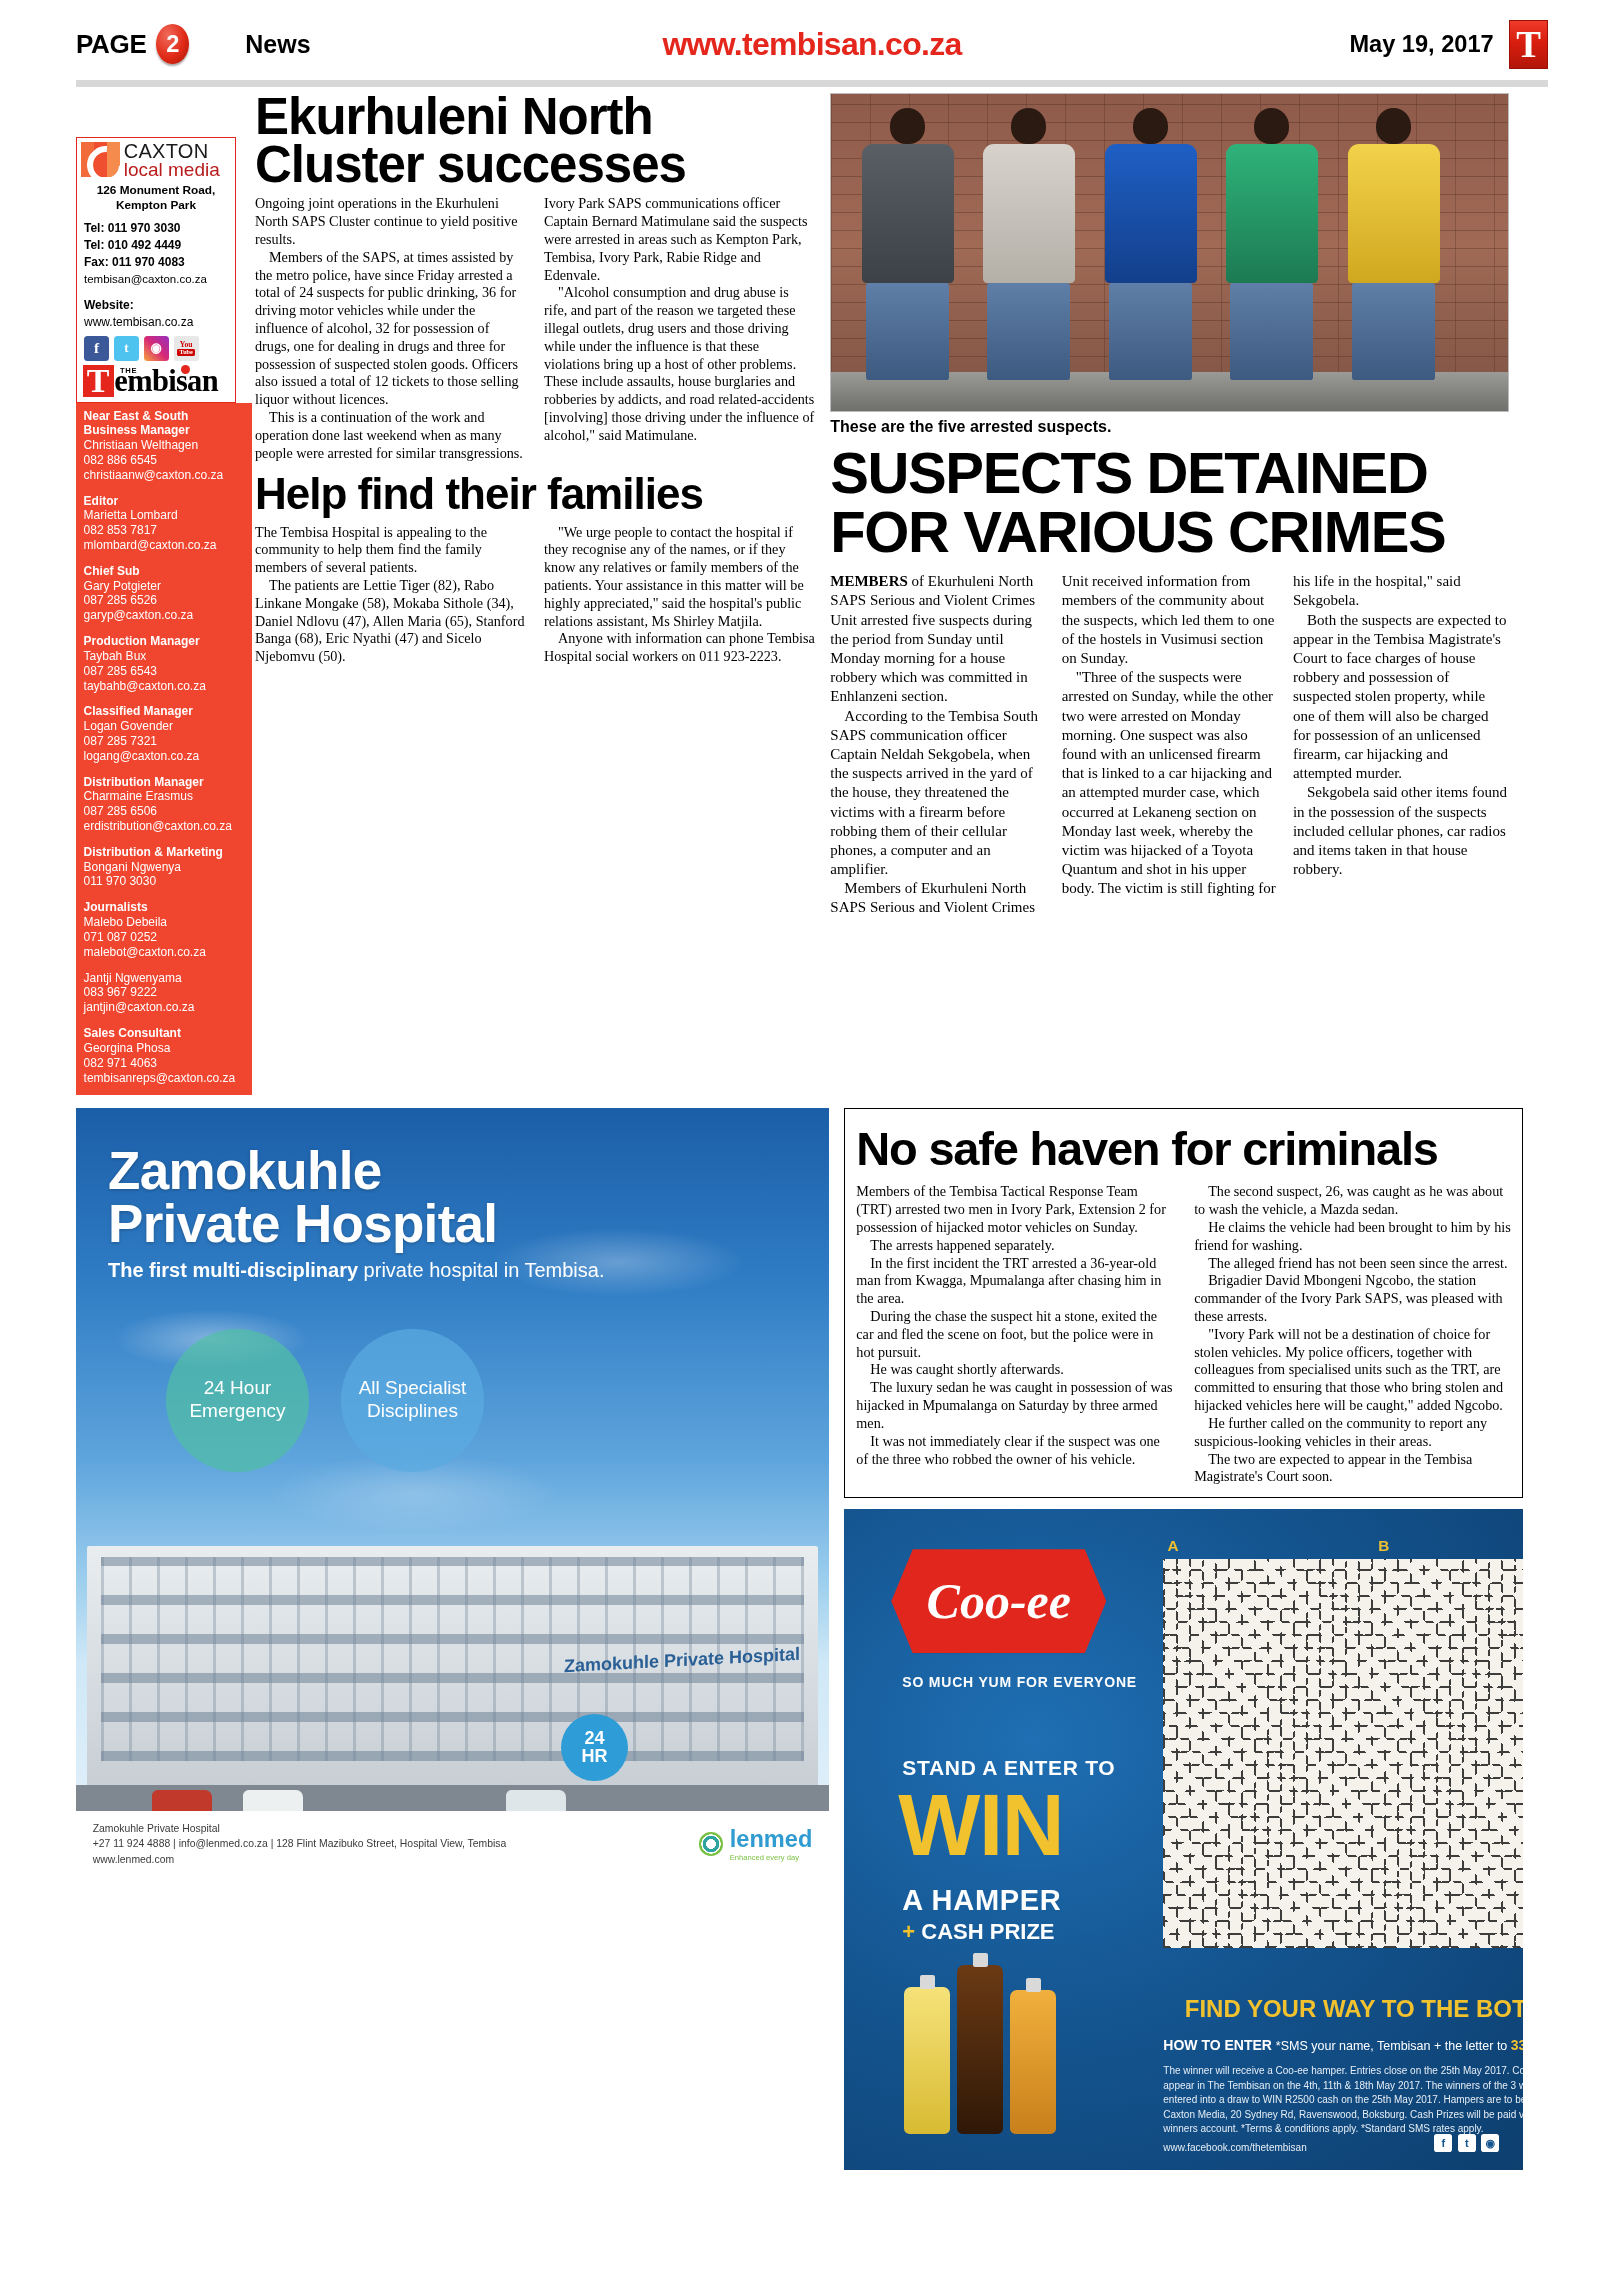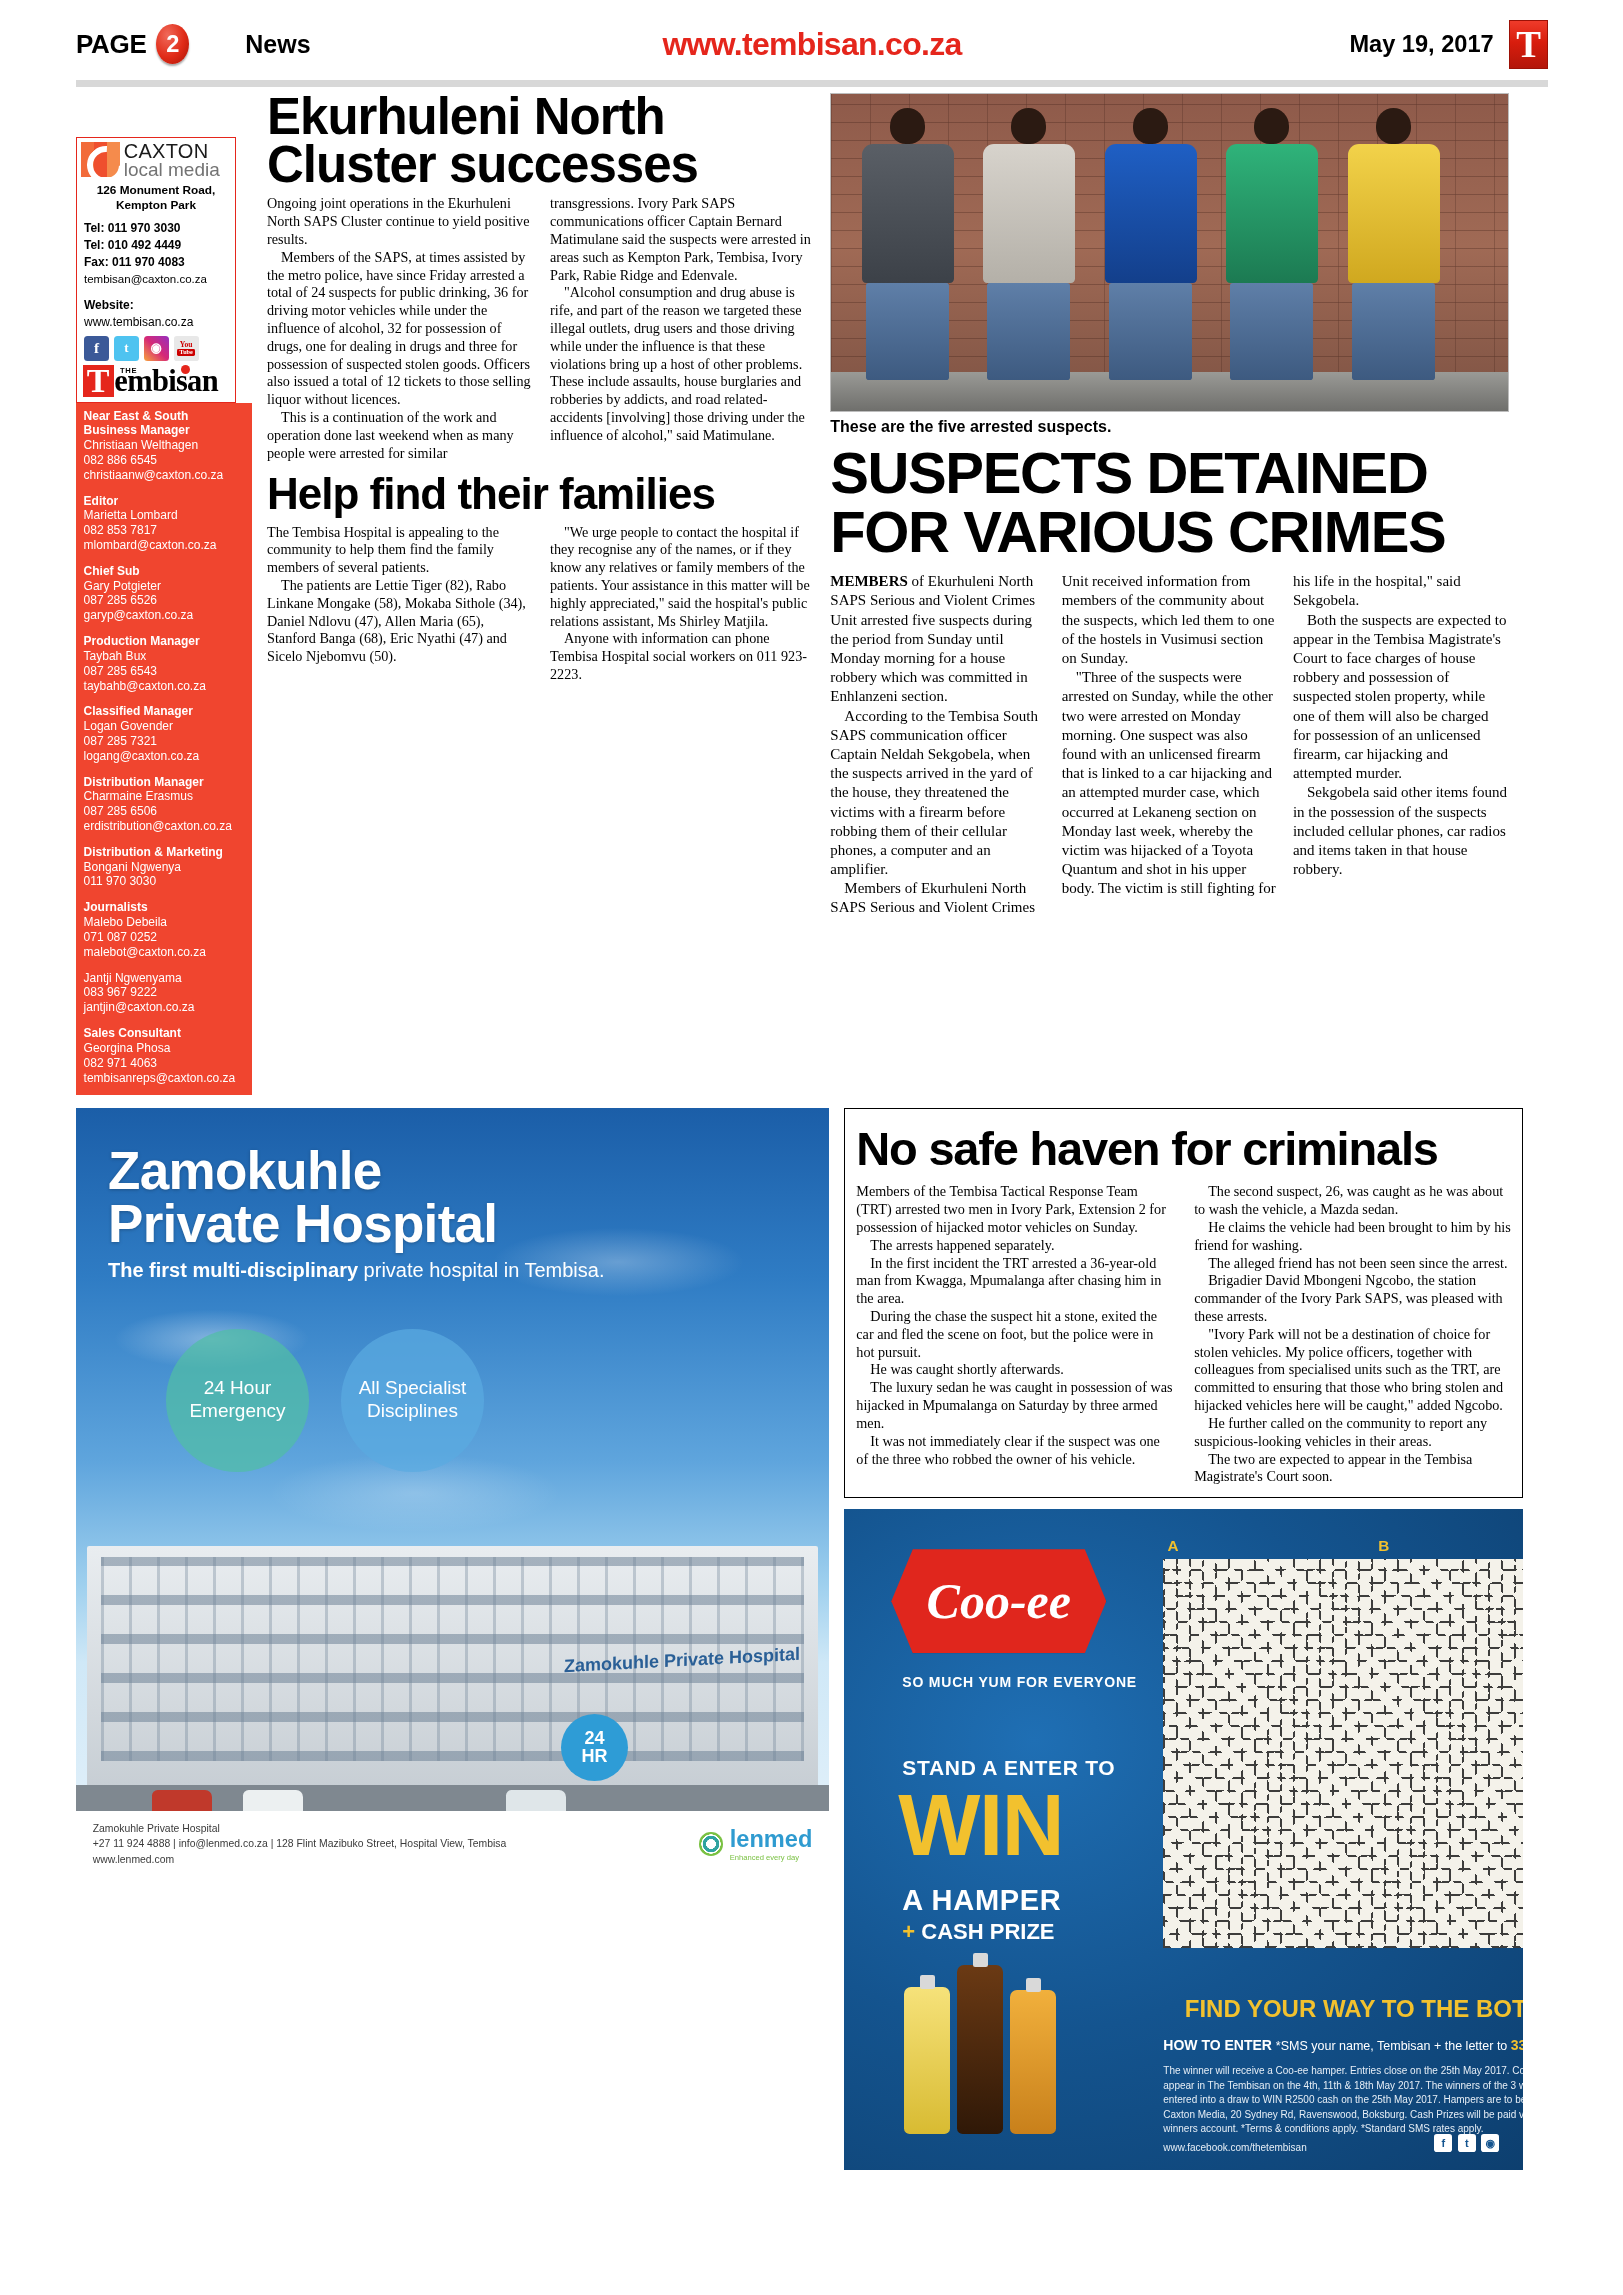--- a/index.html
+++ b/index.html
@@ -33,39 +33,39 @@
     background:linear-gradient(180deg,#ef3b2a 0%,#d81d0d 45%,#b3160a 100%);
     color:#fff; font-family:"Liberation Serif", serif; font-weight:bold; font-size:37px;
     display:flex; align-items:center; justify-content:center; line-height:1;
     border:1.4px solid #9c1106;
   }
   .mh-rule { height:7px; background:#d8d8d8; margin:4.2px 0 0 0; }
 
   
   .grid { display:flex; gap:0; margin-top:5.6px; }
   .col-left { width:177px; flex:none; }
-  .col-mid  { width:562px; flex:none; padding-left:14px; }
+  .col-mid  { width:562px; flex:none; padding-left:2px; }
   .col-right{ width:694px; flex:none; padding-left:15.3px; }
 
   
   .sidebar-box { border:1.4px solid #e5261c; width:160px;margin-top:44px; }
   .caxton-logo { display:flex; align-items:flex-start; padding:4.2px 4.2px 1.4px 4.2px; }
   .caxton-mark { width:39px; height:35px; flex:none; position:relative;
     background:
       linear-gradient(90deg,#f26b3a 0 33%, #ef4f2e 33% 66%, #f58b4c 66% 100%);
     overflow:hidden;
   }
   .caxton-mark::before{
     content:""; position:absolute; left:6.2px; top:4.2px; width:26px; height:26px;
     border:6.2px solid #fff; border-radius:50%; border-right-color:transparent;
     transform:rotate(-42deg);
   }
   .caxton-words { padding-left:3.5px; line-height:0.95; }
   .caxton-top { font-size:20px; letter-spacing:0.3px; color:#1a1a1a; font-weight:400; }
-  .caxton-bot { font-size:19px; color:#737373; }
+  .caxton-bot { font-size:19px; color:#b91c1c; }
   .addr { text-align:center; font-size:11.8px; font-weight:bold; line-height:1.25; padding:2.8px 4.2px 7px; }
   .tel-block { padding:0 7px 1.4px 7px; font-size:12px; line-height:1.42; }
   .tel-block .b { font-weight:bold; }
   .email-plain { font-size:11.5px; }
   .web-block { padding:8.3px 7px 1.4px 7px; font-size:12px; line-height:1.4; }
   .socials { display:flex; gap:4.9px; padding:4.2px 5.6px 2.8px 7px; align-items:center; }
   .soc { width:25px; height:25px; border-radius:3.5px; display:flex; align-items:center; justify-content:center; color:#fff; font-weight:bold; font-size:15.3px; font-family:"Liberation Serif",serif; }
   .soc-fb { background:#3b5998; }
   .soc-tw { background:#4ec3f0; font-size:13px; }
   .soc-ig { background:linear-gradient(45deg,#f7a23b,#d62976,#962fbf); font-size:13px; }

